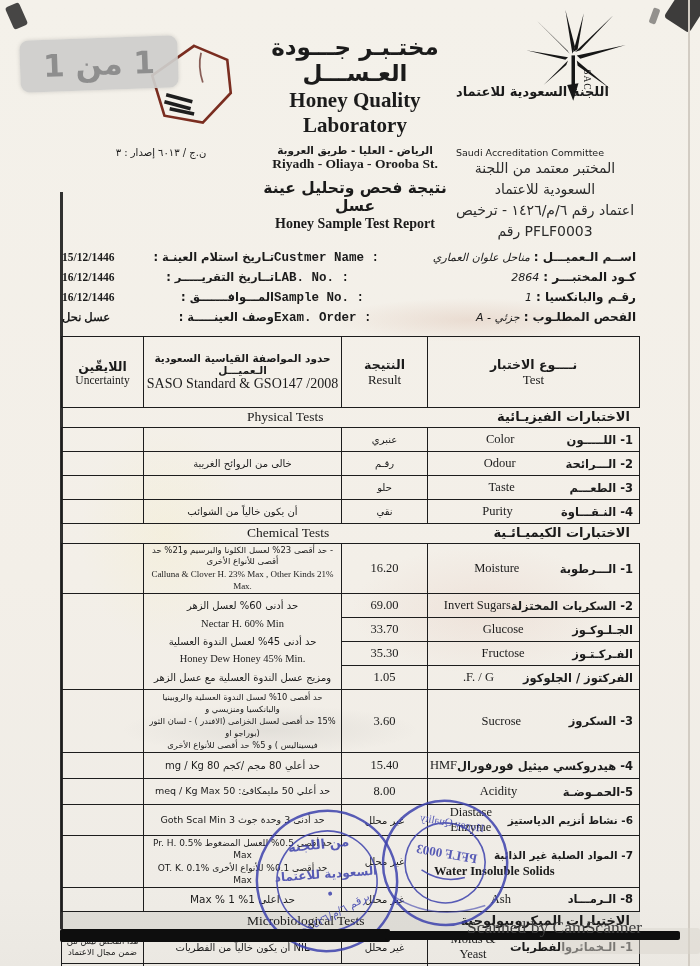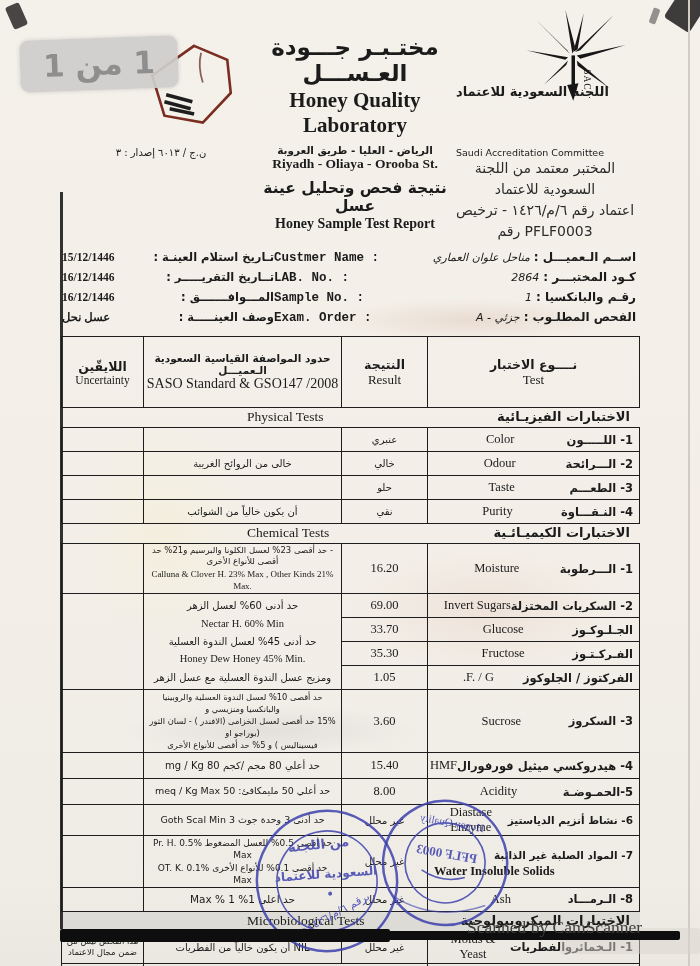--- a/index.html
+++ b/index.html
@@ -228,21 +228,21 @@
         <td class="s"></td>
         <td class="u"></td>
       </tr>
       <tr class="h21">
         <td class="t">
               <div class="tc">
                 <span class="ar">2- الـــرائحة</span>
                 <span class="en">Odour</span>
               </div>
             </td>
-        <td class="r"><span class="arr">خالي</span></td>
+        <td class="r"><span class="arr">رقـم</span></td>
         <td class="s">
               <span class="mix">خالى من الروائح الغريبة</span>
             </td>
         <td class="u"></td>
       </tr>
       <tr class="h21">
         <td class="t">
               <div class="tc">
                 <span class="ar">3- الطعـــم</span>
                 <span class="en">Taste</span>

